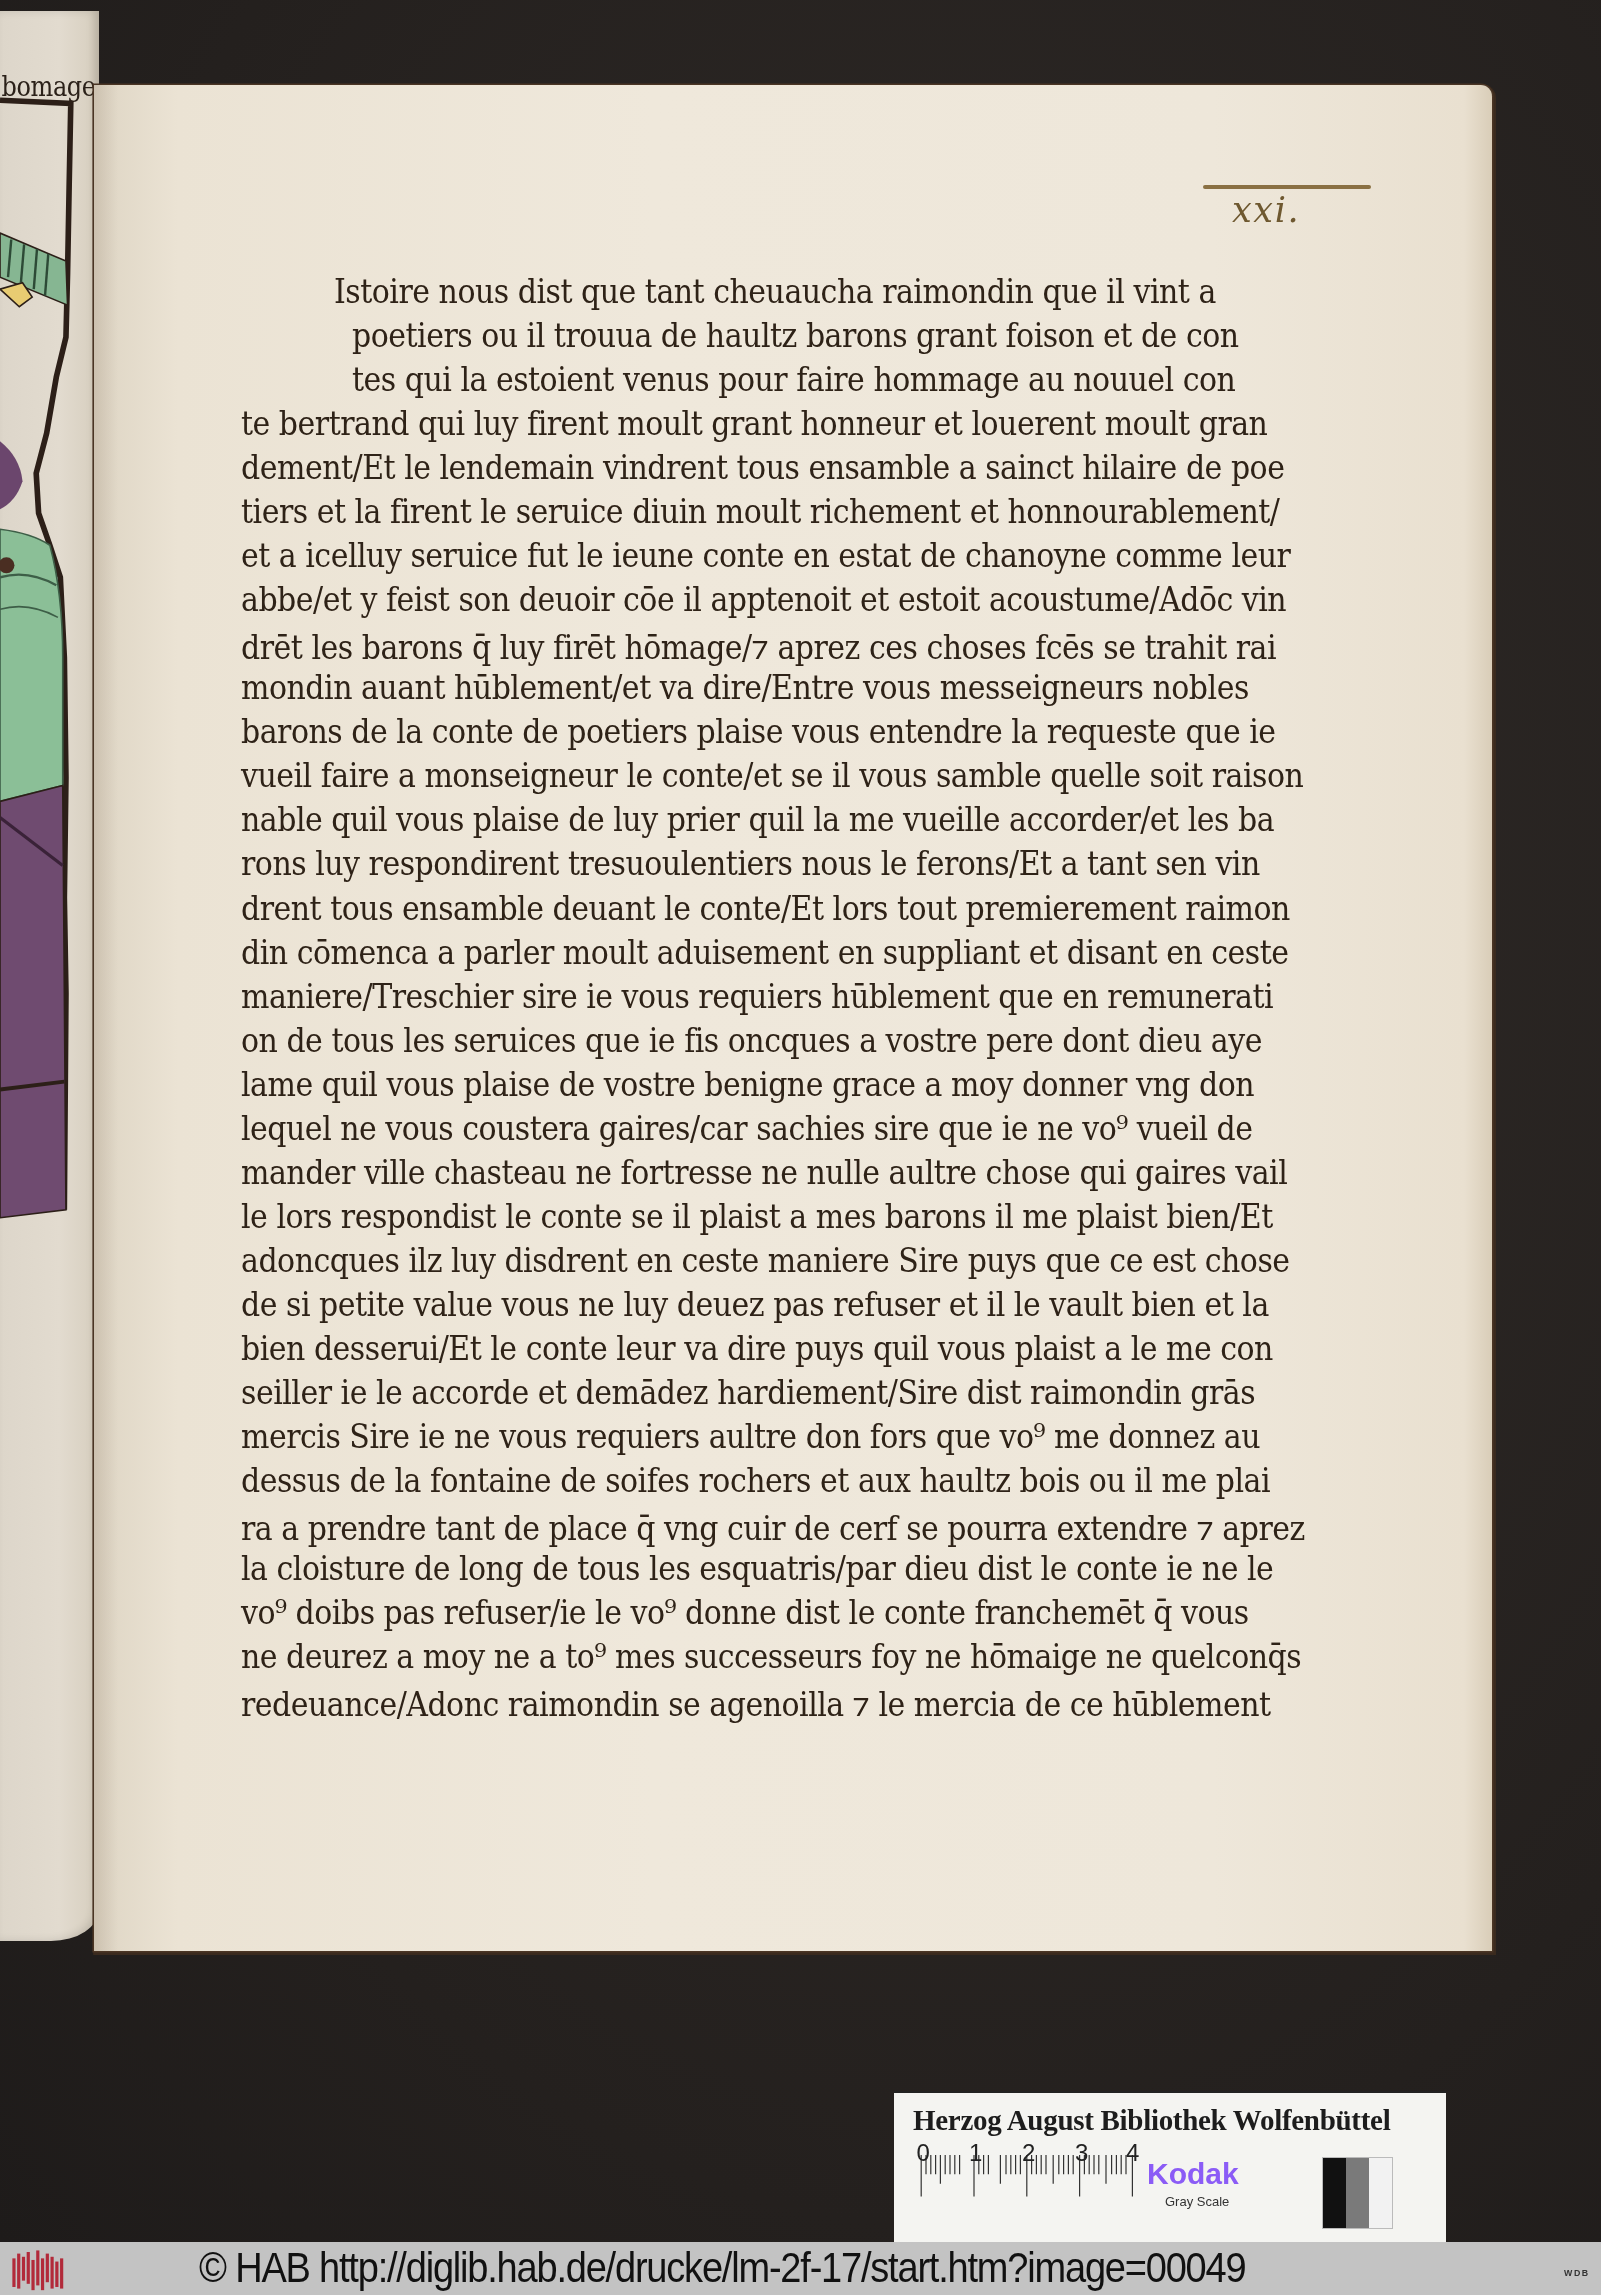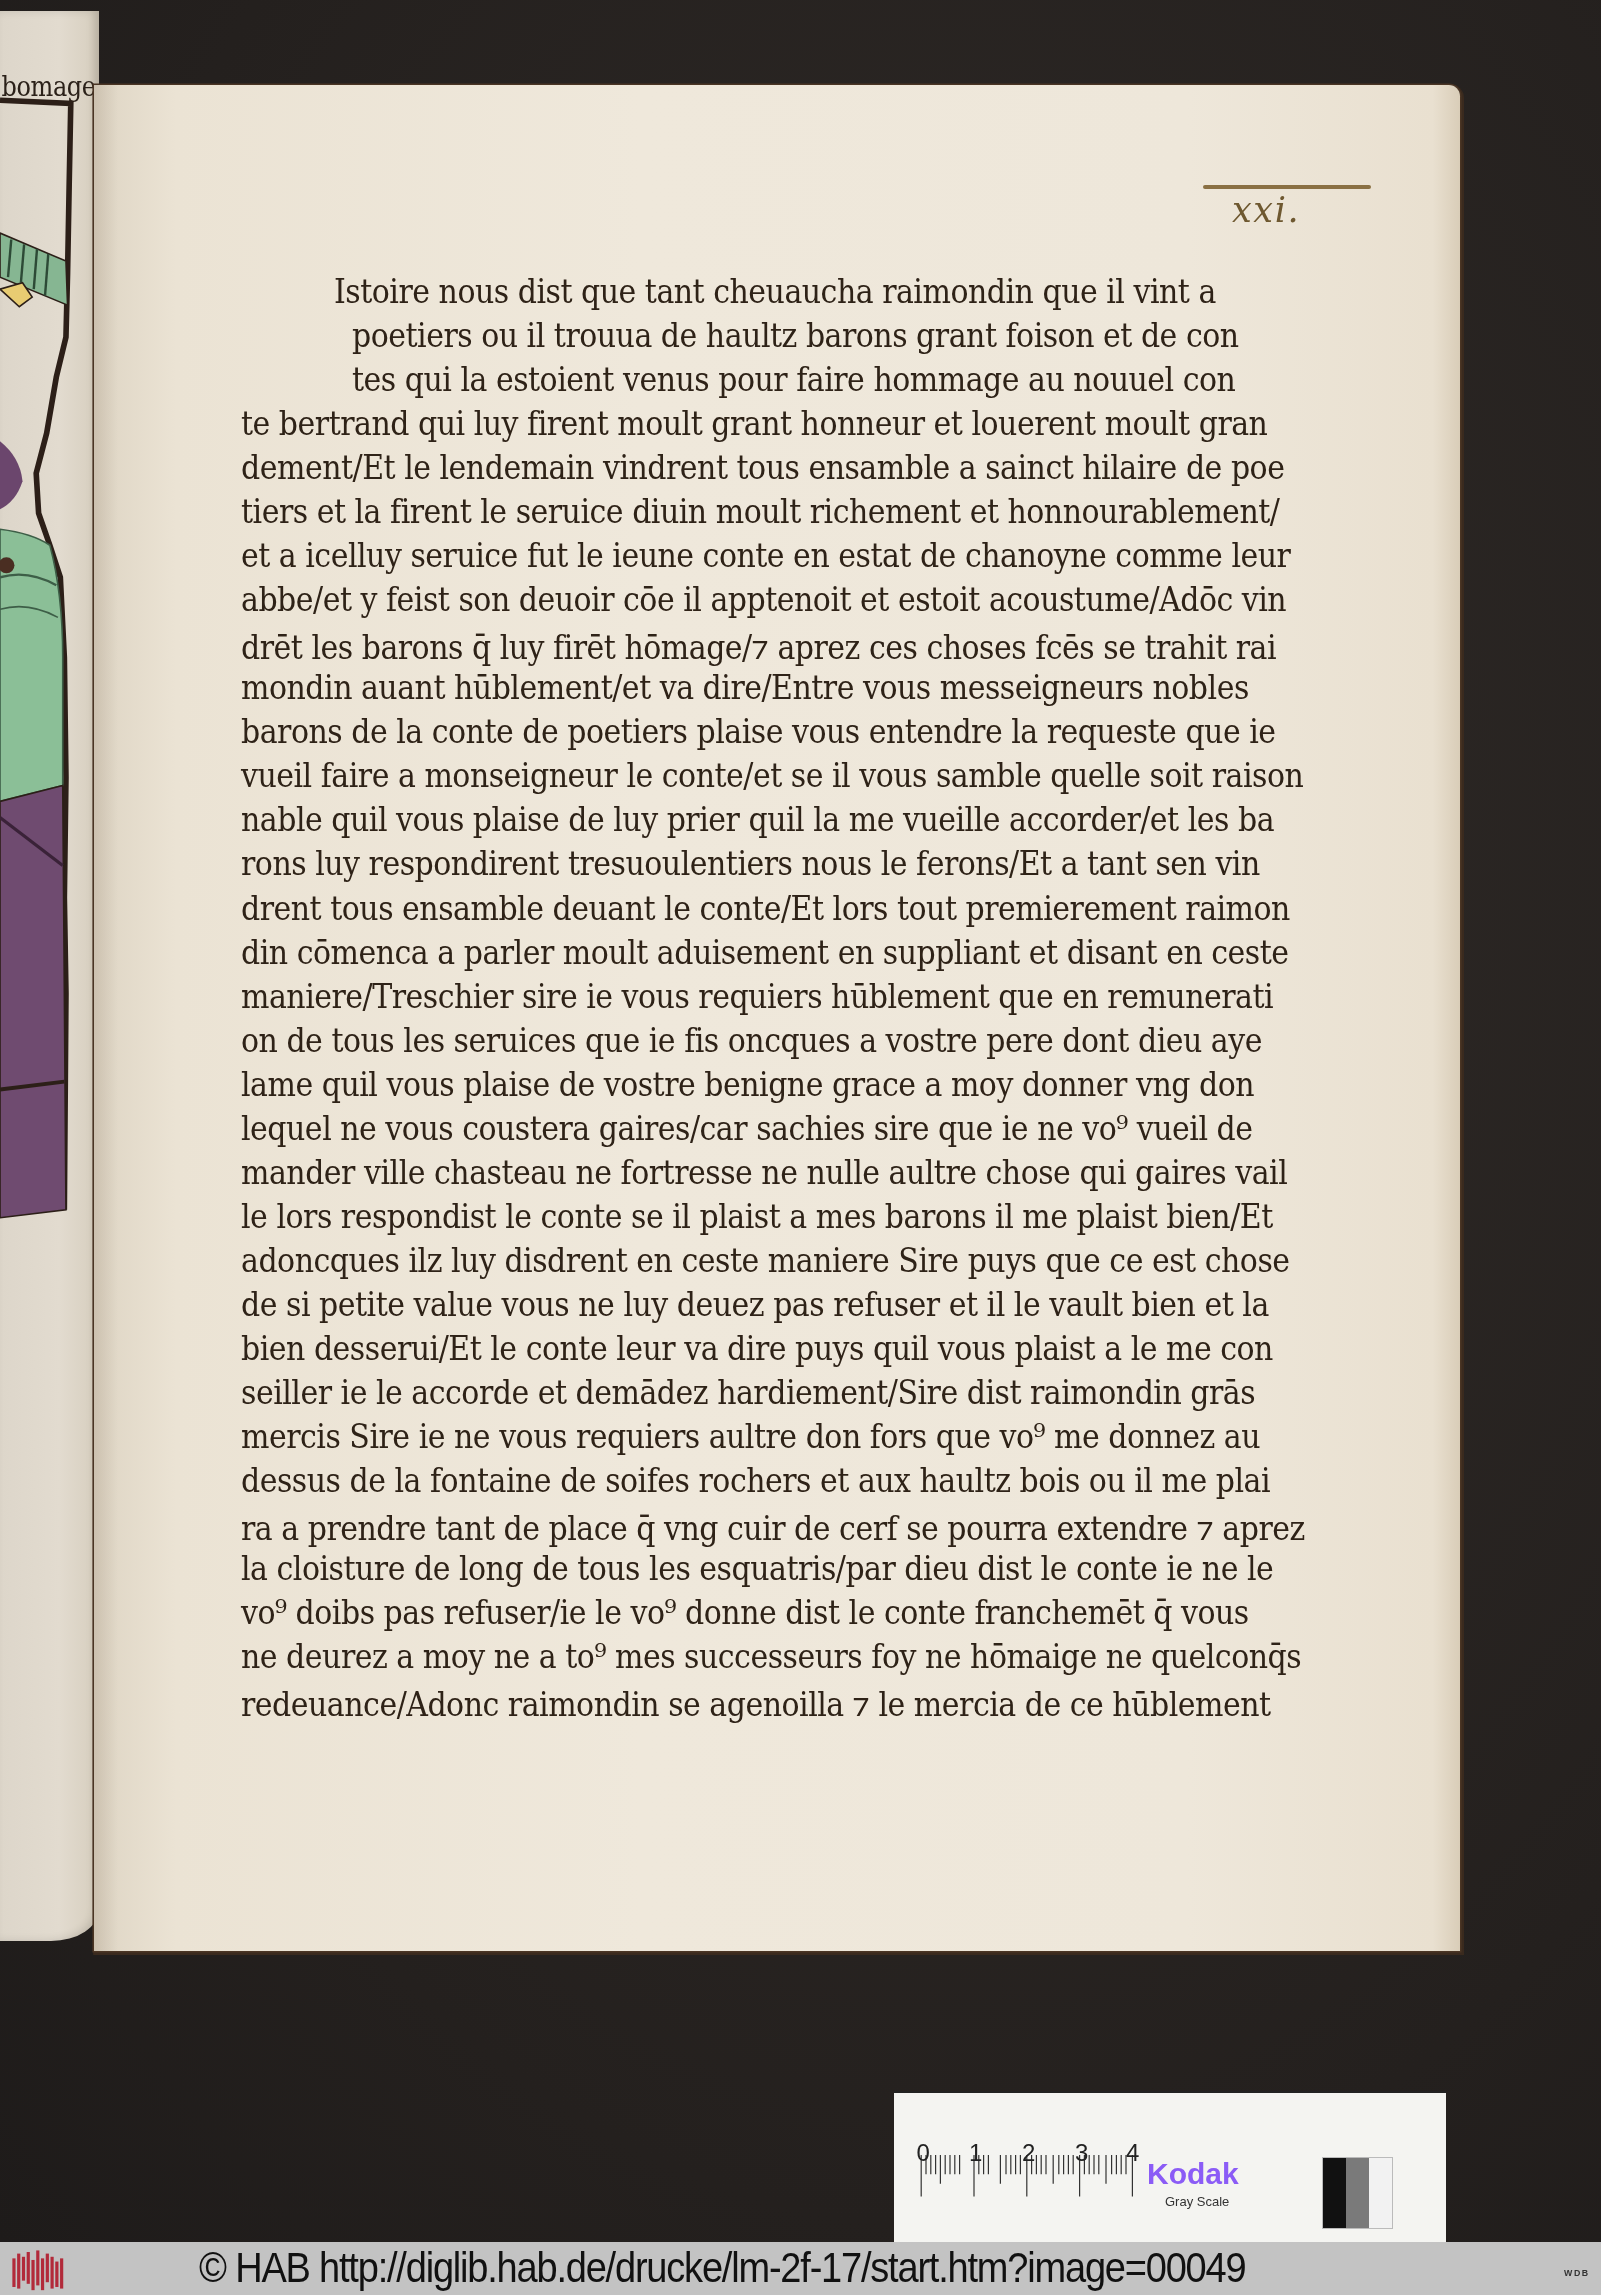--- a/index.html
+++ b/index.html
@@ -26,20 +26,21 @@
   }
   .woodcut {
     position: absolute; left: 0; top: 86px; width: 74px; height: 1577px;
   }
   
   .right-page {
     position: absolute; left: 94px; top: 85px; width: 1366px; height: 1866px;
     background: linear-gradient(90deg, #ded5c4 0%, #ebe3d4 6%, #efe8db 40%, #eee7da 80%, #e9e0d0 98%, #d9cdb8 100%);
     border-top-right-radius: 11.2px;
     box-shadow: 0 0 0 1.6px #4a3524, 1.6px 1.6px 0 2.4px #3a2a1e;
+    padding-left: 32px;
   }
   .gutter-shadow {
     position: absolute; left: 0; top: 0; width: 24px; height: 100%;
     background: linear-gradient(90deg, rgba(120,100,80,0.18), rgba(120,100,80,0));
   }
   .folio {
     position: absolute; left: 1109px; top: 100px; width: 208px; height: 48px;
   }
   .folio-rule {
     position: absolute; left: 0; top: 0; width: 168px; height: 4px;
@@ -183,20 +184,21 @@
     <div class="line" style="left:147px;top:1189px">dessus de la fontaine de soifes rochers et aux haultz bois ou il me plai</div>
     <div class="line" style="left:147px;top:1233px">ra a prendre tant de place q̄ vng cuir de cerf se pourra extendre ⁊ aprez</div>
     <div class="line" style="left:147px;top:1277px">la cloisture de long de tous les esquatris/par dieu dist le conte ie ne le</div>
     <div class="line" style="left:147px;top:1321px">vo⁹ doibs pas refuser/ie le vo⁹ donne dist le conte franchemēt q̄ vous</div>
     <div class="line" style="left:147px;top:1365px">ne deurez a moy ne a to⁹ mes successeurs foy ne hōmaige ne quelconq̄s</div>
     <div class="line" style="left:147px;top:1409px">redeuance/Adonc raimondin se agenoilla ⁊ le mercia de ce hūblement</div>
   </div>
 </div>
 
 <div class="color-card">
+  <div class="card-title">Herzog August Bibliothek Wolfenbüttel</div>
   <svg class="ruler" viewBox="0 0 270 100">
     <g stroke="#333" stroke-width="1.5">
       <line x1="4" y1="0" x2="4" y2="52"></line>
       <line x1="10" y1="0" x2="10" y2="24"></line>
         <line x1="16" y1="0" x2="16" y2="24"></line>
         <line x1="22" y1="0" x2="22" y2="24"></line>
       <line x1="28" y1="0" x2="28" y2="36"></line>
       <line x1="34" y1="0" x2="34" y2="24"></line>
         <line x1="40" y1="0" x2="40" y2="24"></line>
         <line x1="46" y1="0" x2="46" y2="24"></line>

